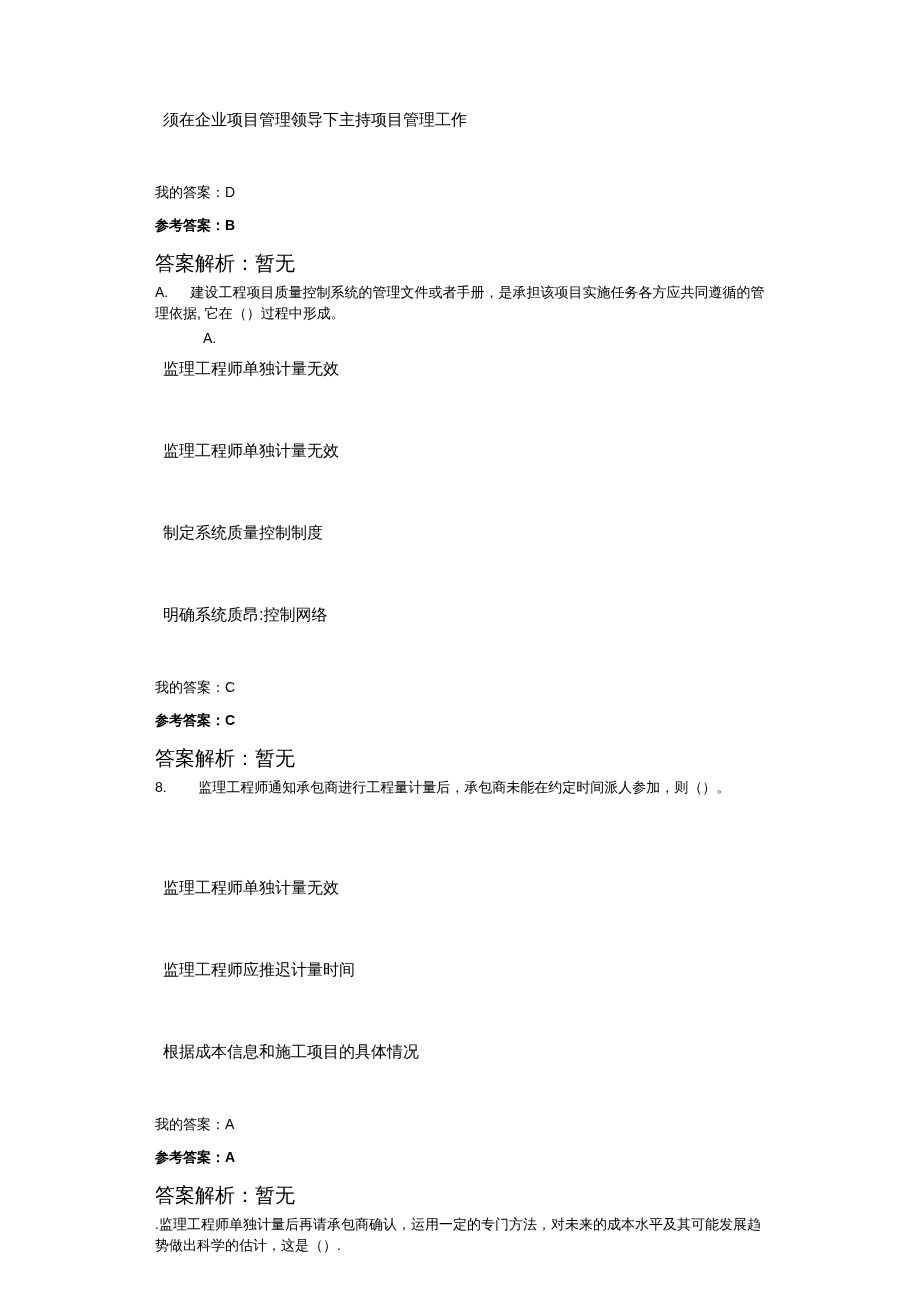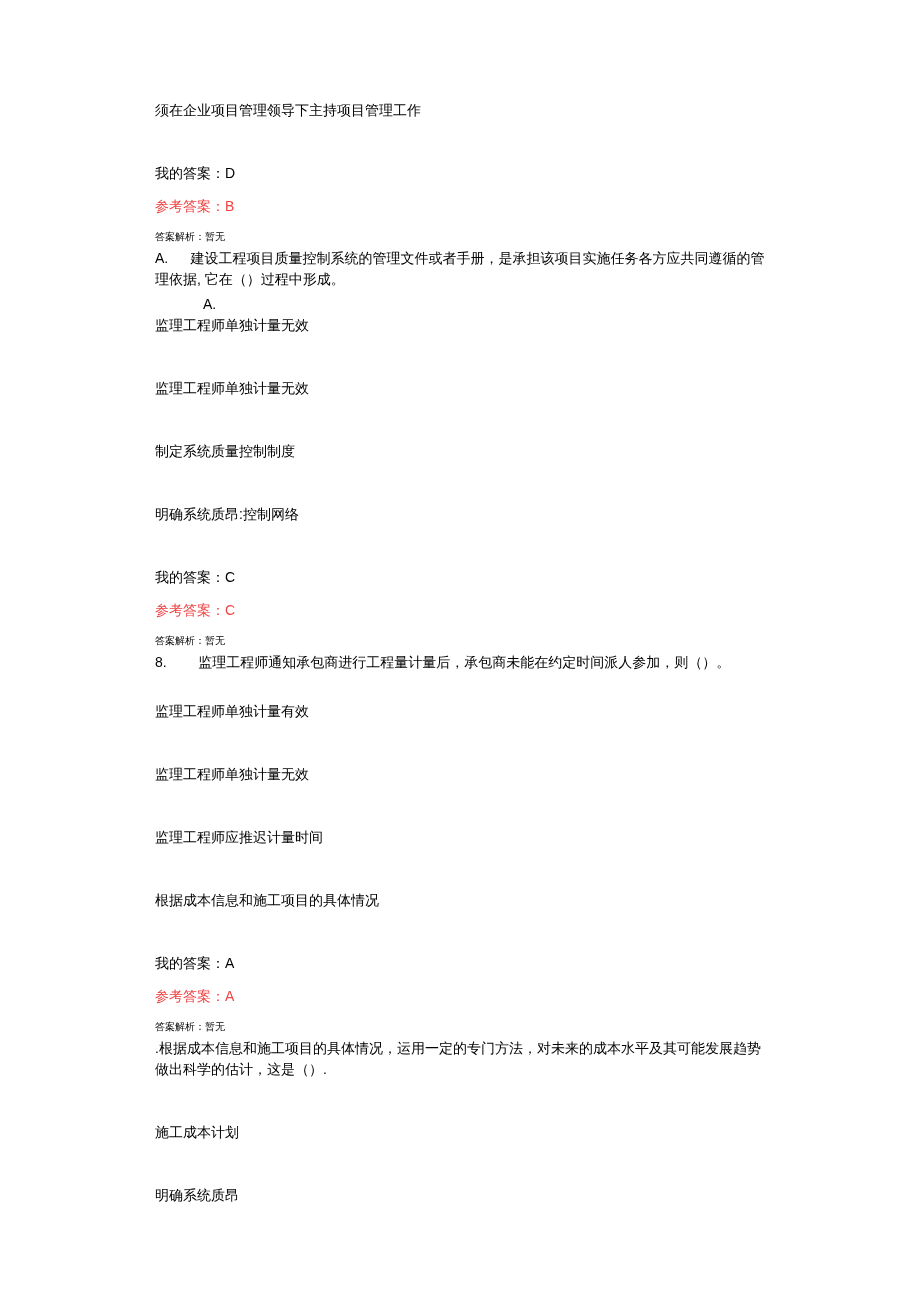--- a/index.html
+++ b/index.html
@@ -9,51 +9,51 @@
     padding: 0;
     background: #fff;
     color: #000;
     font-size: 14px;
     line-height: 1.5;
   }
   .page {
     padding: 100px 155px 40px 155px;
   }
   .option-line {
-    margin: 0;
+    margin: 8px;
     padding: 0;
-    font-size: 14px;
+    font-size: 16px;
   }
   .spacer-large { height: 42px; }
   .spacer-medium { height: 28px; }
   .spacer-small { height: 12px; }
   .spacer-tiny { height: 4px; }
   .bold {
     font-weight: 400;
   }
   .ref-answer {
-    color: #ef4444;
-    font-weight: 400;
+    color: #000000;
+    font-weight: 700;
   }
   .question-stem {
     font-size: 14px;
   }
   .q-marker {
     display: inline-block;
     width: 16px;
   }
   .q-label-inner {
     display: inline-block;
     padding-left: 48px;
   }
   .letter-tag {
     font-family: Arial, sans-serif;
   }
   .explain {
-    font-size: 10px;
+    font-size: 20px;
   }
 </style>
 </head>
 <body>
 
 <div class="page">
 
   <div class="option-line">须在企业项目管理领导下主持项目管理工作</div>
 
   <div class="spacer-large"></div>
@@ -110,21 +110,20 @@
     <span>答案解析：</span><span>暂无</span>
   </div>
 
   <div class="spacer-tiny"></div>
 
   <div class="question-stem">
     <span class="q-marker letter-tag">8.</span>&nbsp;&nbsp;&nbsp;&nbsp;&nbsp;&nbsp;&nbsp;<span>监理工程师通知承包商进行工程量计量后，承包商未能在约定时间派人参加，则（）。</span>
   </div>
 
   <div class="spacer-medium"></div>
-  <div class="option-line">监理工程师单独计量有效</div>
   <div class="spacer-large"></div>
   <div class="option-line">监理工程师单独计量无效</div>
   <div class="spacer-large"></div>
   <div class="option-line">监理工程师应推迟计量时间</div>
   <div class="spacer-large"></div>
   <div class="option-line">根据成本信息和施工项目的具体情况</div>
 
   <div class="spacer-large"></div>
 
   <div class="bold">
@@ -138,20 +137,20 @@
   </div>
 
   <div class="spacer-small"></div>
 
   <div class="explain">
     <span>答案解析：</span><span>暂无</span>
   </div>
 
   <div class="spacer-tiny"></div>
 
-  <div class="question-stem">.根据成本信息和施工项目的具体情况，运用一定的专门方法，对未来的成本水平及其可能发展趋势做出科学的估计，这是（）.</div>
+  <div class="question-stem">.监理工程师单独计量后再请承包商确认，运用一定的专门方法，对未来的成本水平及其可能发展趋势做出科学的估计，这是（）.</div>
 
   <div class="spacer-large"></div>
   <div class="option-line">施工成本计划</div>
   <div class="spacer-large"></div>
   <div class="option-line">明确系统质昂</div>
 
 </div>
 
 </body></html>

